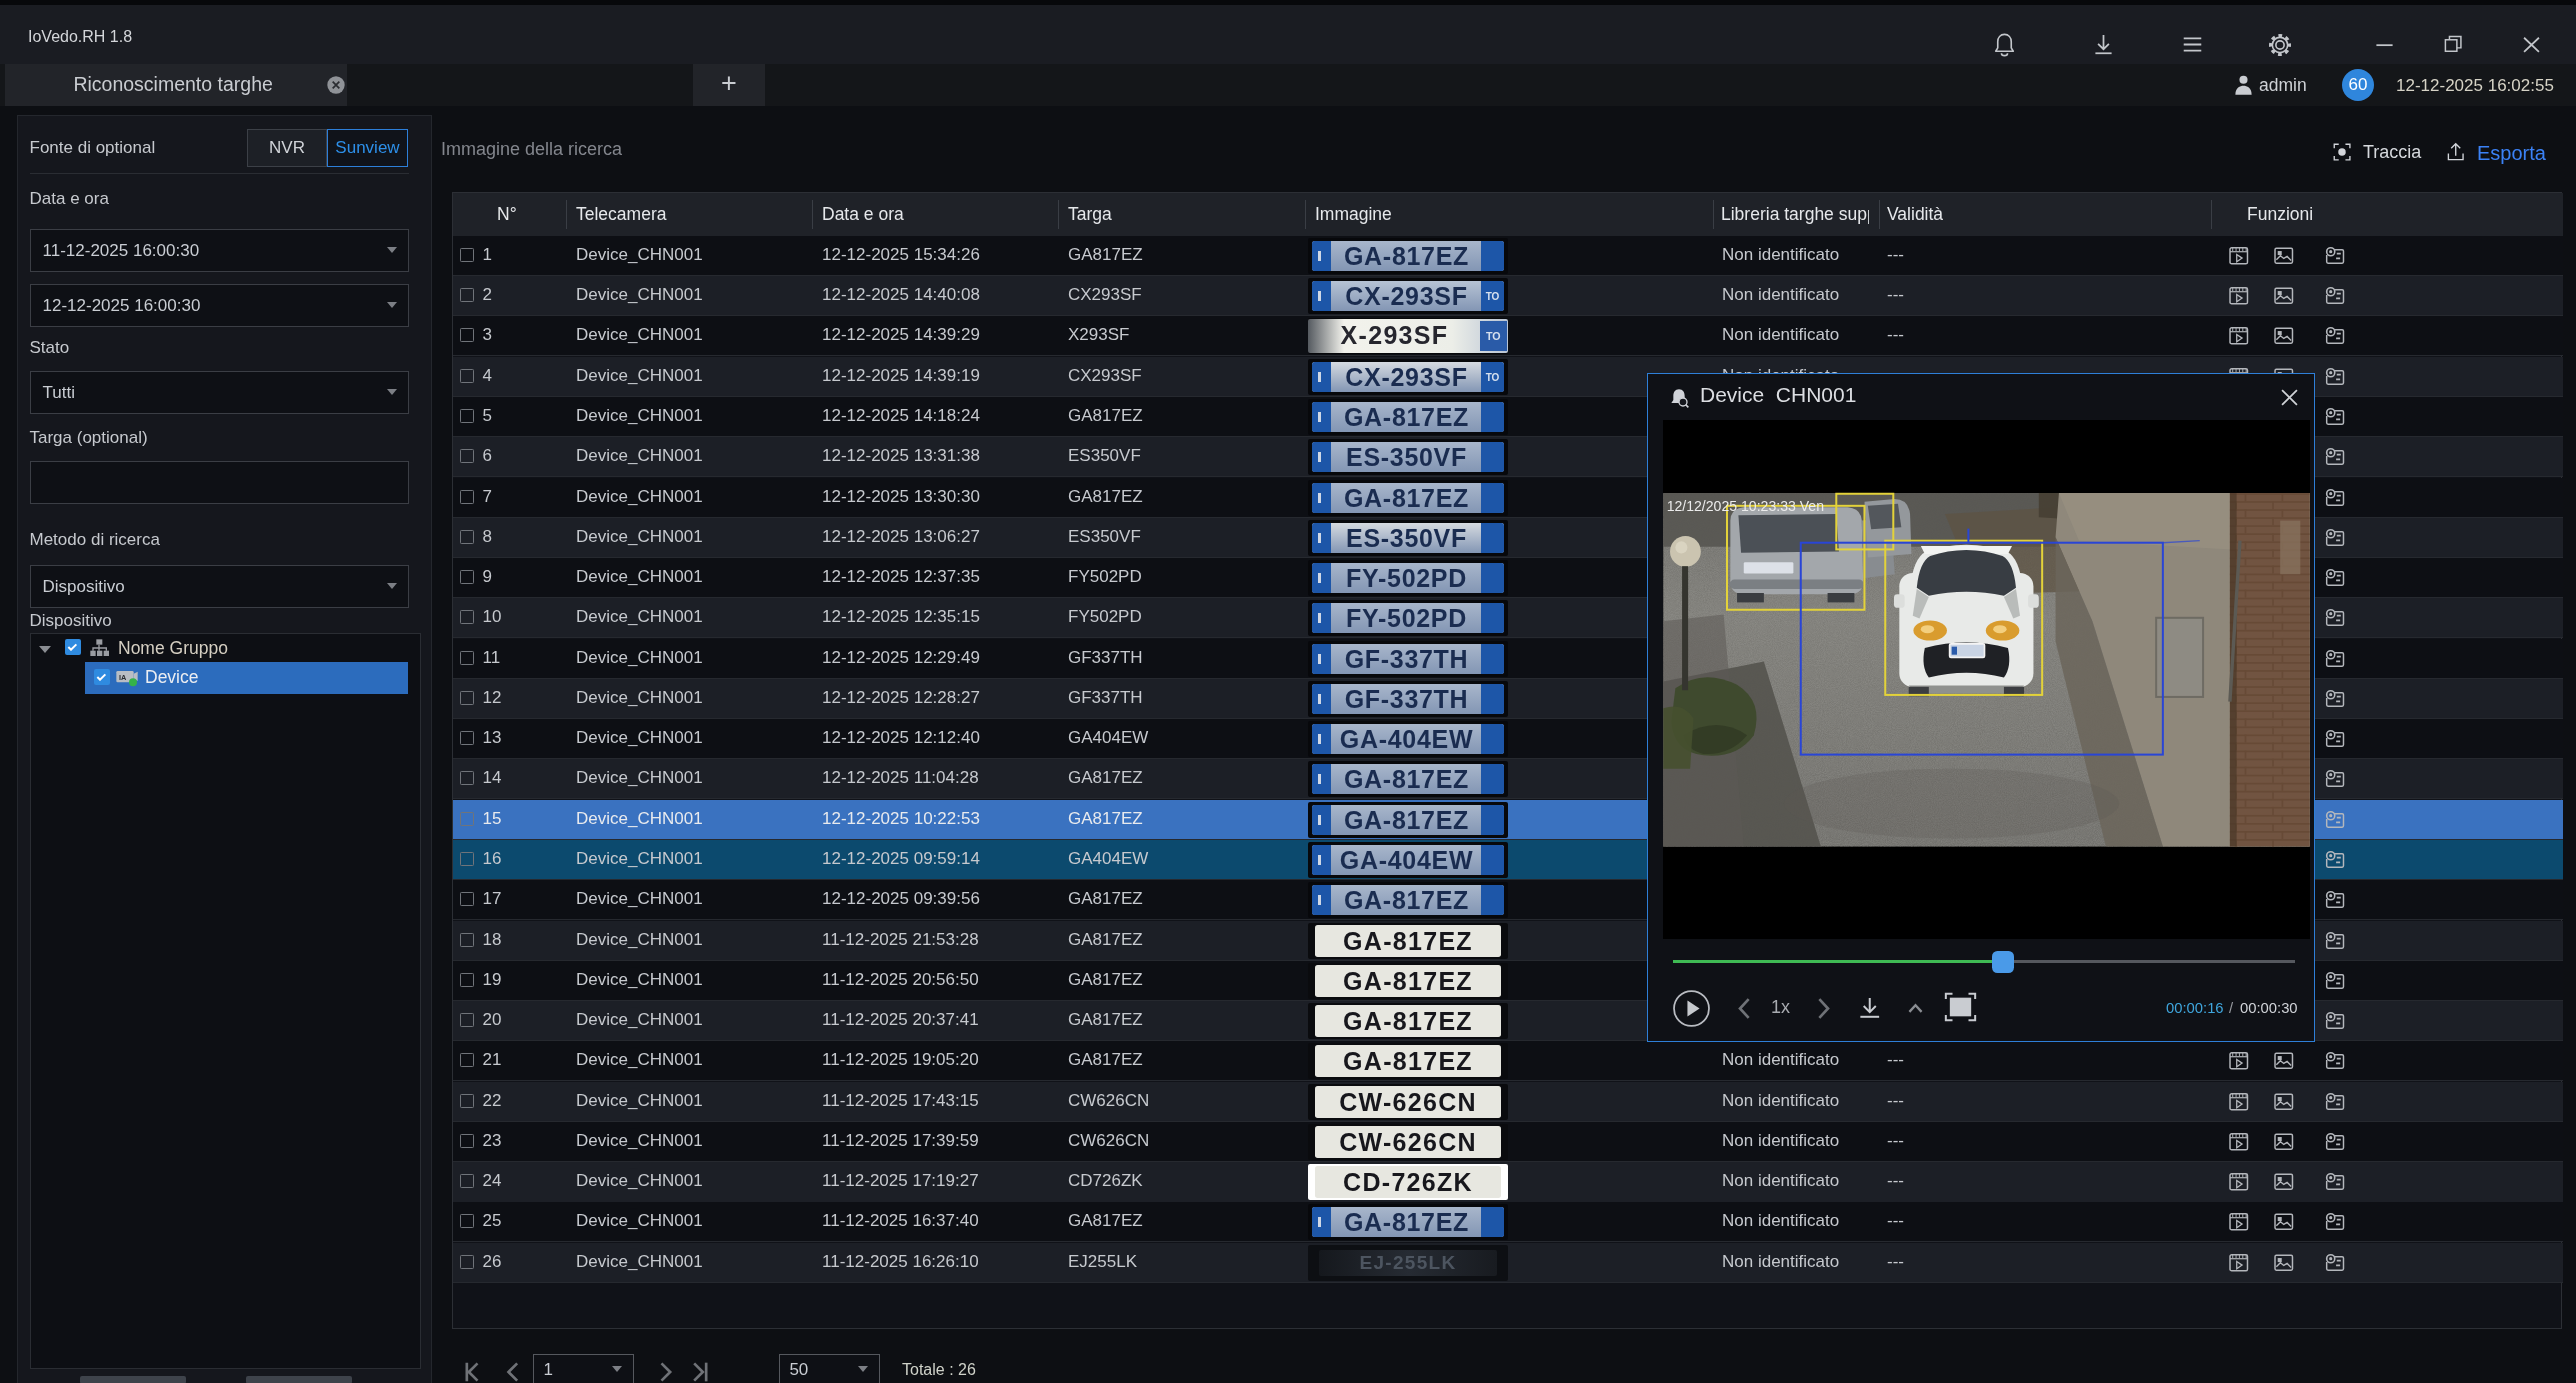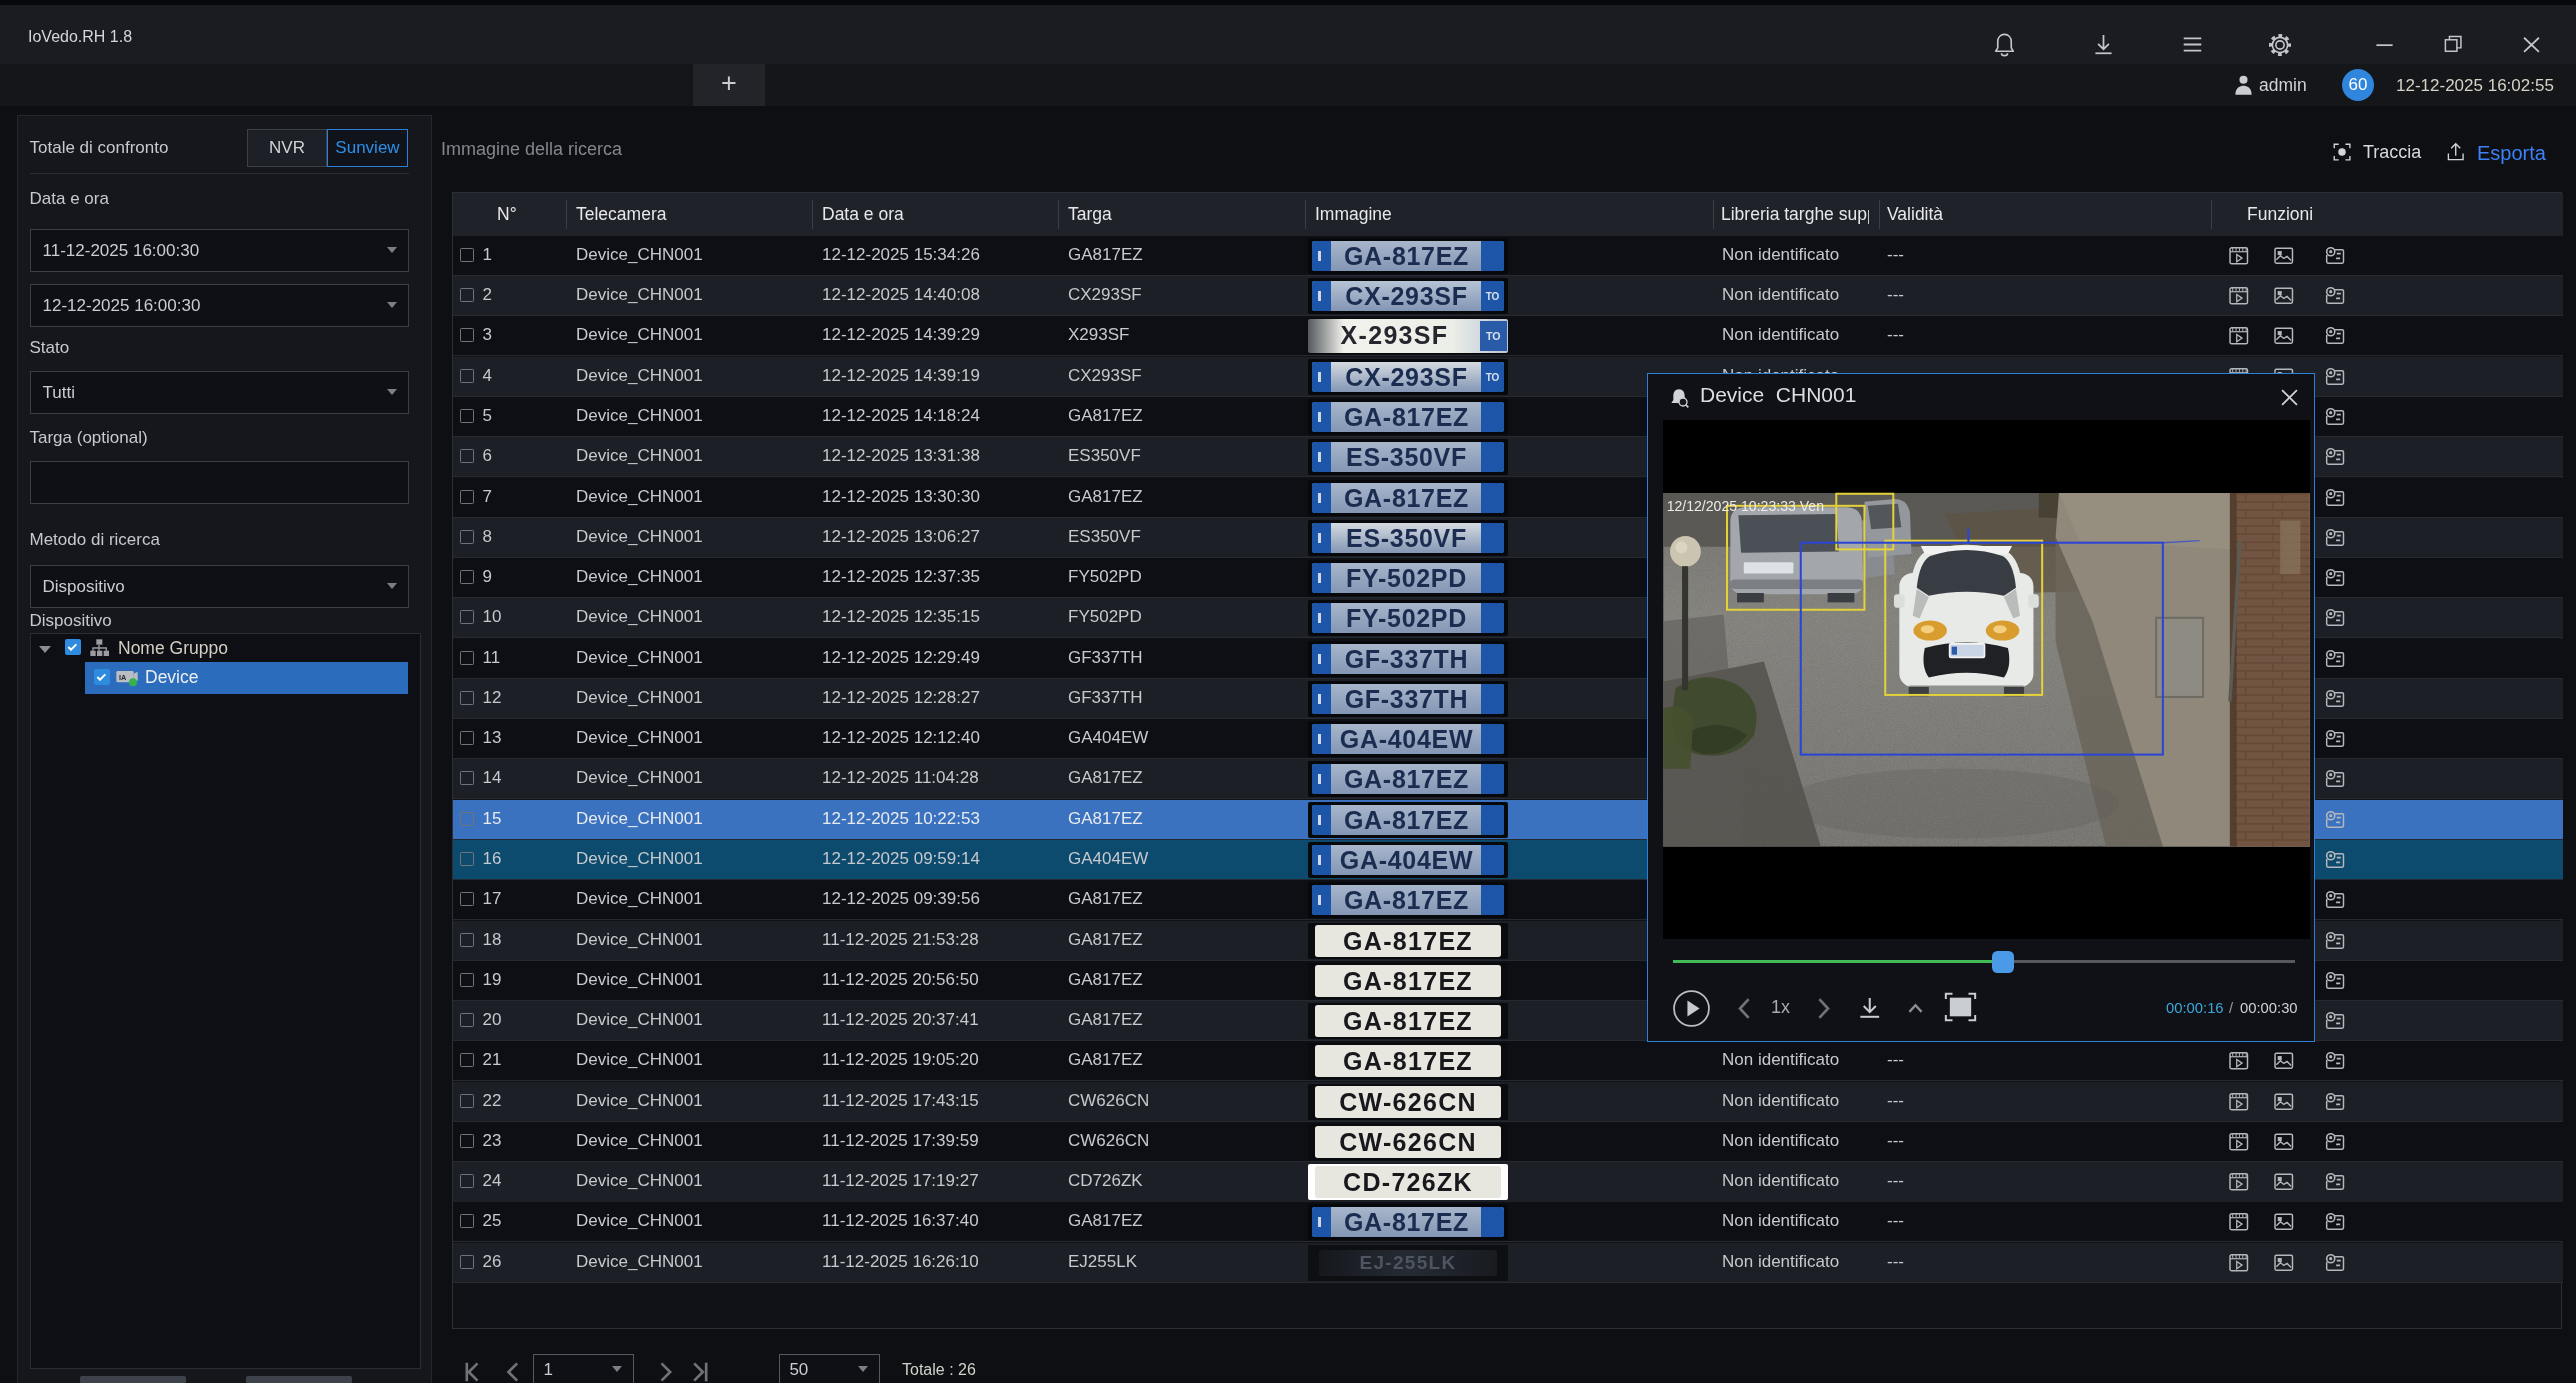--- a/index.html
+++ b/index.html
@@ -26,31 +26,38 @@
       </svg></span>
     <span style="position:absolute;left:2440px;top:25.5px"><svg width="27" height="27" viewBox="0 0 40 40" style="">
         <rect x="8" y="13" width="17" height="17" fill="none" stroke="#c3c6cb" stroke-width="2.2"></rect>
         <path d="M14 13 V8 H31 V25 H25" fill="none" stroke="#c3c6cb" stroke-width="2.2"></path>
       </svg></span>
     <span style="position:absolute;left:2518px;top:25.5px"><svg width="27" height="27" viewBox="0 0 40 40" style="">
         <path d="M9 10 L31 31 M31 10 L9 31" stroke="#c3c6cb" stroke-width="2.6"></path>
       </svg></span>
   </div>
 <div style="position:absolute;left:0;top:64px;width:2576px;height:42px;background:#141619">
+    <div style="position:absolute;left:5.4px;top:0;width:342px;height:42px;background:#222429">
+      <span style="position:absolute;left:68px;top:9.4px;font-size:19.5px;color:#c9ccd1">Riconoscimento targhe</span>
+      <span style="position:absolute;left:321px;top:10.7px"><svg width="20" height="20" viewBox="0 0 30 30" style="">
+          <circle cx="15" cy="15" r="13" fill="#8f9297"></circle>
+          <path d="M10 10 L20 20 M20 10 L10 20" stroke="#2a2c31" stroke-width="2.6"></path>
+        </svg></span>
+    </div>
     <div style="position:absolute;left:693px;top:0;width:72px;height:42px;background:#222429;color:#c9ccd1;font-size:27px;text-align:center;line-height:38px">+</div>
     <span style="position:absolute;left:2232px;top:9.4px"><svg width="23" height="23" viewBox="0 0 34 34" style="">
         <circle cx="17" cy="10" r="6" fill="#c9ccd1"></circle>
         <path d="M5 32 C5 22 12 19 17 19 C22 19 29 22 29 32 Z" fill="#c9ccd1"></path>
       </svg></span>
     <span style="position:absolute;left:2259px;top:11.4px;font-size:17.5px;color:#cfd2d6">admin</span>
     <span style="position:absolute;left:2342px;top:4.7px;width:32px;height:32px;background:#2f86dc;border-radius:50%;text-align:center;line-height:32px;font-size:17px;color:#fff">60</span>
     <span style="position:absolute;left:2396px;top:12px;font-size:17px;color:#d6d3c6">12-12-2025 16:02:55</span>
   </div>
 <div style="position:absolute;left:17px;top:115px;width:415px;height:1269px;background:#15171d;border:0.7px solid #24272d;box-sizing:border-box"></div>
-<div style="position:absolute;left:29.5px;top:138px;font-size:17px;color:#c6c9ce;white-space:nowrap">Totale di confronto</div>
+<div style="position:absolute;left:29.5px;top:138px;font-size:17px;color:#c6c9ce;white-space:nowrap">Fonte di optional</div>
 <div style="position:absolute;left:247px;top:129px;width:80px;height:38px;background:#1d2026;border:0.7px solid #3c4047;box-sizing:border-box;color:#d0d3d8;font-size:17px;text-align:center;line-height:36px">NVR</div>
 <div style="position:absolute;left:327px;top:129px;width:81px;height:38px;background:#10131a;border:1.3px solid #2d7fd9;box-sizing:border-box;color:#2d8fe8;font-size:17px;text-align:center;line-height:35px">Sunview</div>
 <div style="position:absolute;left:29.5px;top:173px;width:379px;height:0.7px;background:#2a2d33"></div>
 <div style="position:absolute;left:29.5px;top:189px;font-size:17px;color:#c6c9ce;white-space:nowrap">Data e ora</div>
 <div style="position:absolute;left:29.5px;top:229px;width:379px;height:43px;background:#0e1015;border:0.7px solid #3b3e45;box-sizing:border-box;color:#c9cdd3;font-size:17px;line-height:42px;padding-left:12px">11-12-2025 16:00:30<span style="position:absolute;right:10.7px;top:50%;margin-top:-3.4px;width:0;height:0;border-left:5.4px solid transparent;border-right:5.4px solid transparent;border-top:6.7px solid #7c7f85"></span></div>
 <div style="position:absolute;left:29.5px;top:284px;width:379px;height:43px;background:#0e1015;border:0.7px solid #3b3e45;box-sizing:border-box;color:#c9cdd3;font-size:17px;line-height:42px;padding-left:12px">12-12-2025 16:00:30<span style="position:absolute;right:10.7px;top:50%;margin-top:-3.4px;width:0;height:0;border-left:5.4px solid transparent;border-right:5.4px solid transparent;border-top:6.7px solid #7c7f85"></span></div>
 <div style="position:absolute;left:29.5px;top:338px;font-size:17px;color:#c6c9ce;white-space:nowrap">Stato</div>
 <div style="position:absolute;left:29.5px;top:371px;width:379px;height:43px;background:#0e1015;border:0.7px solid #3b3e45;box-sizing:border-box;color:#c9cdd3;font-size:17px;line-height:42px;padding-left:12px">Tutti<span style="position:absolute;right:10.7px;top:50%;margin-top:-3.4px;width:0;height:0;border-left:5.4px solid transparent;border-right:5.4px solid transparent;border-top:6.7px solid #7c7f85"></span></div>
 <div style="position:absolute;left:29.5px;top:428px;font-size:17px;color:#c6c9ce;white-space:nowrap">Targa (optional)</div>
 <div style="position:absolute;left:29.5px;top:461px;width:379px;height:43px;background:#0e1015;border:0.7px solid #3b3e45;box-sizing:border-box"></div>

